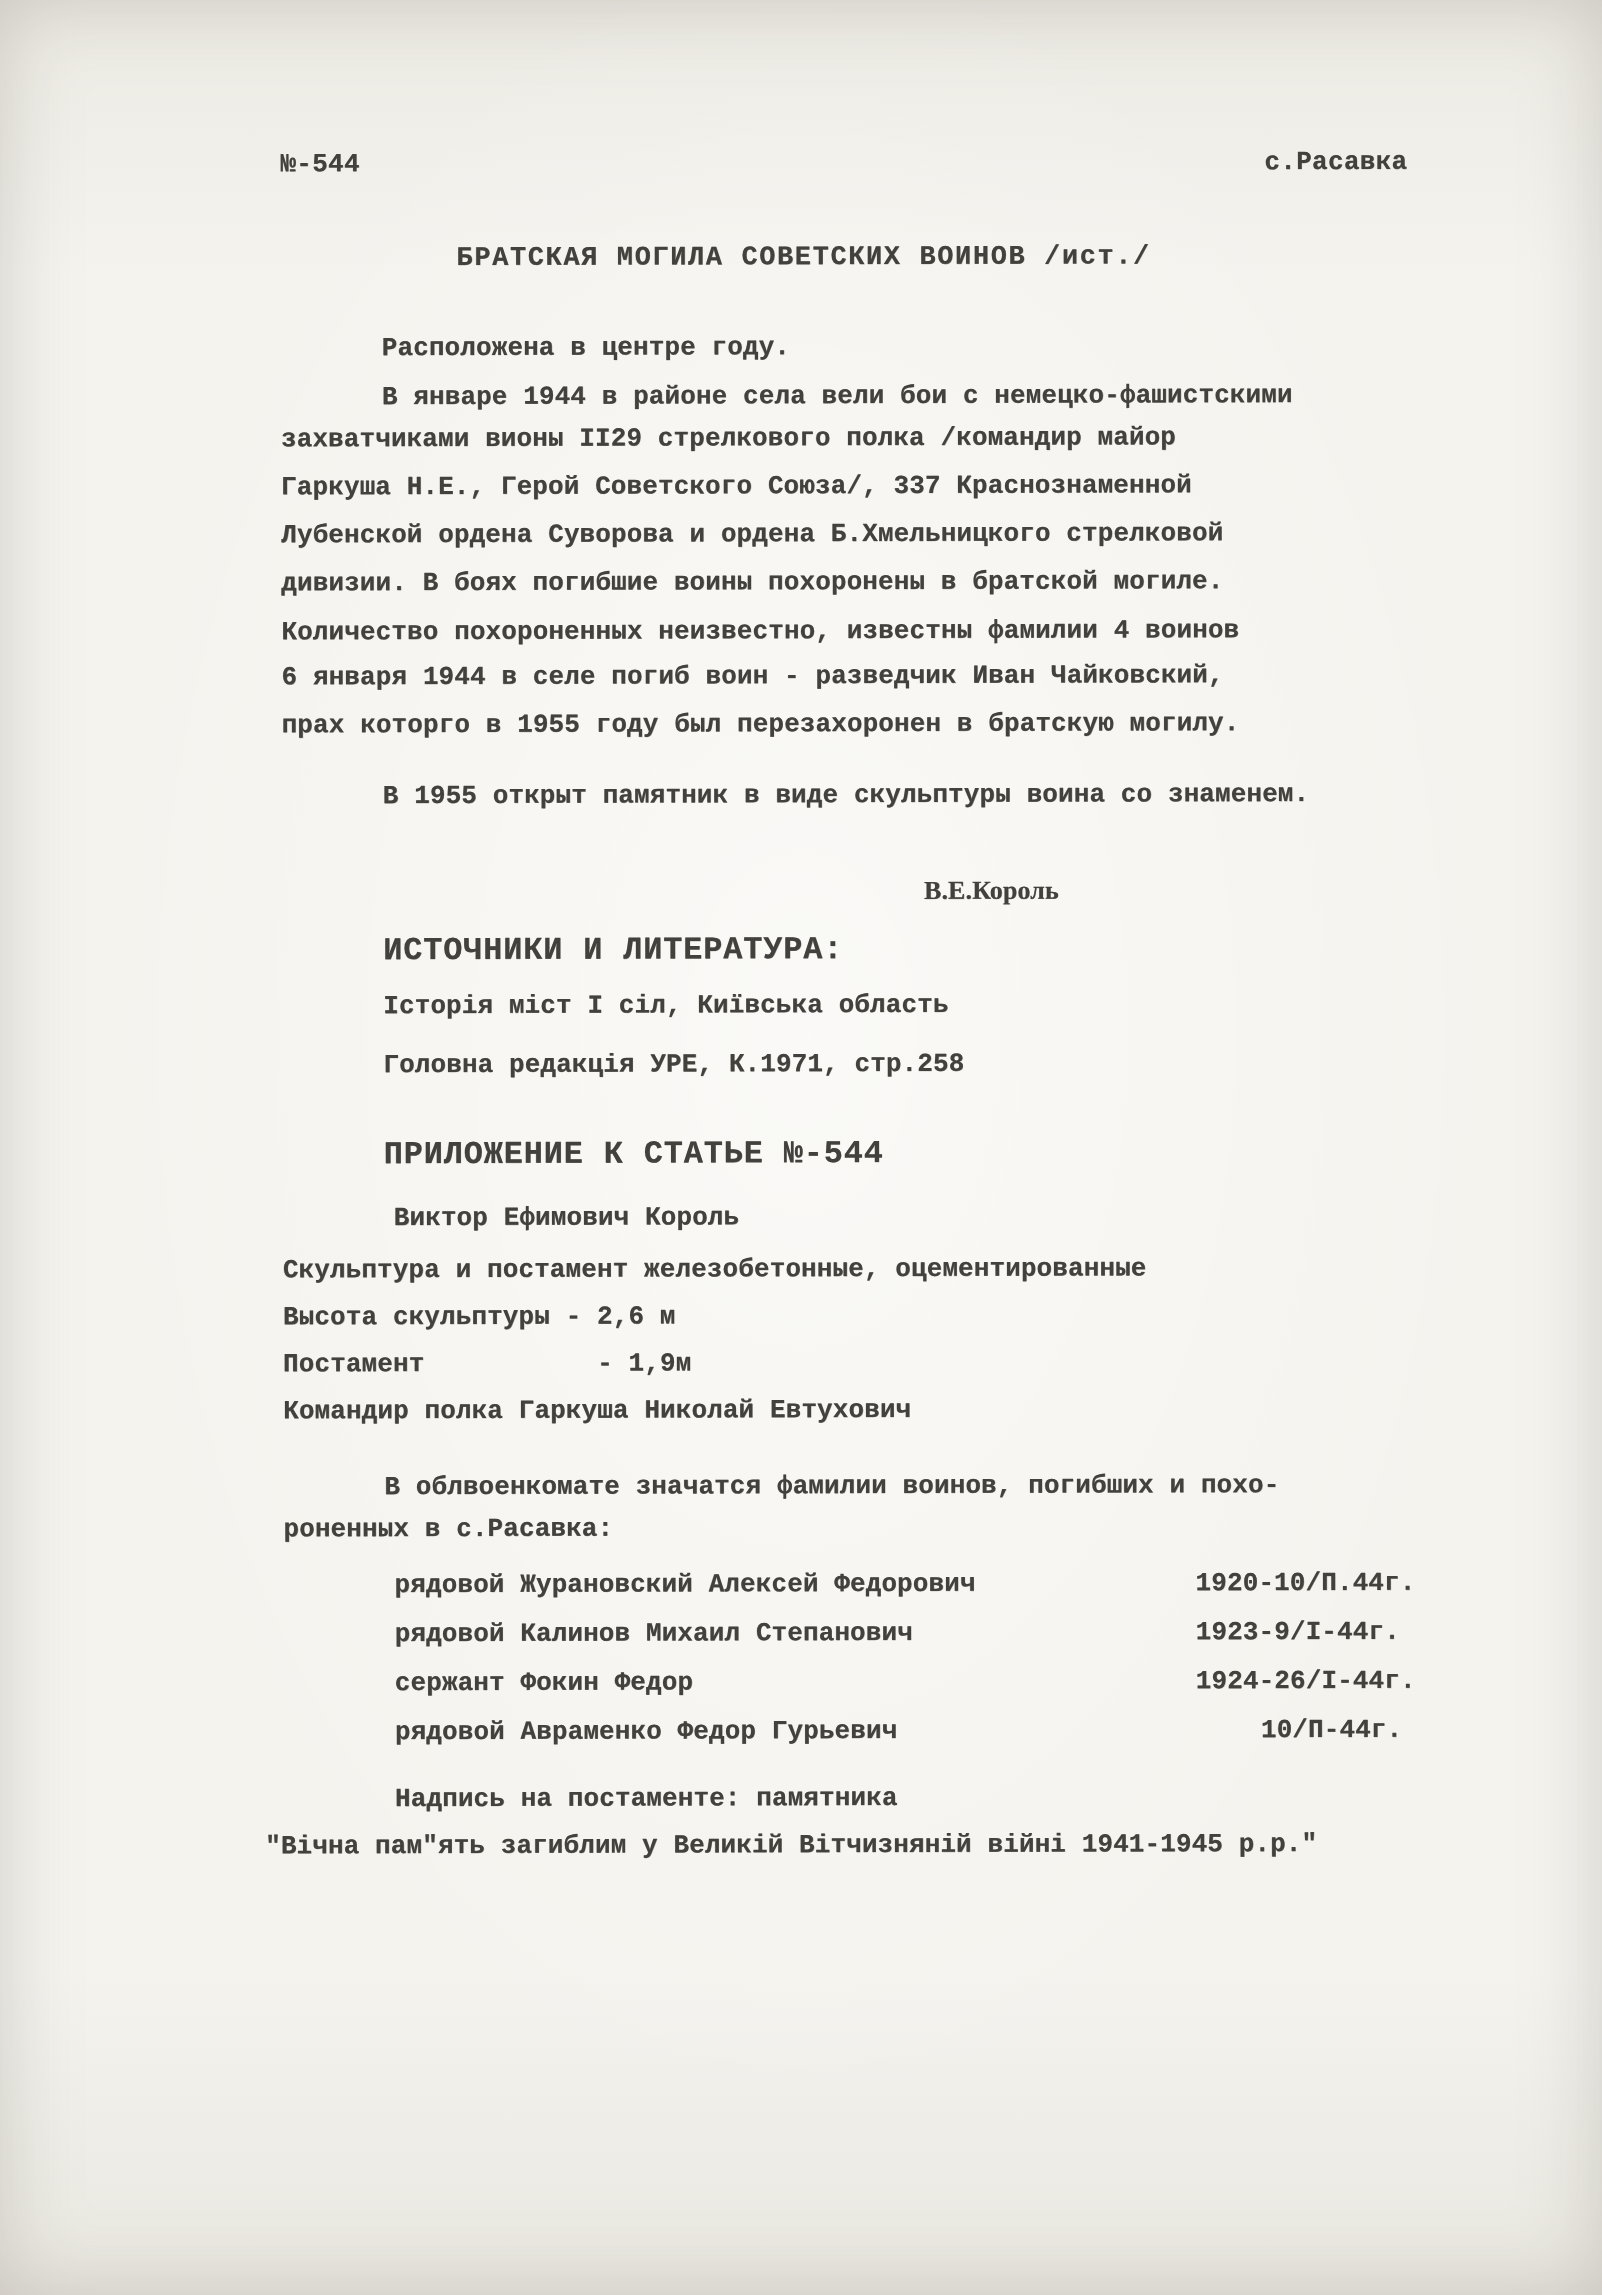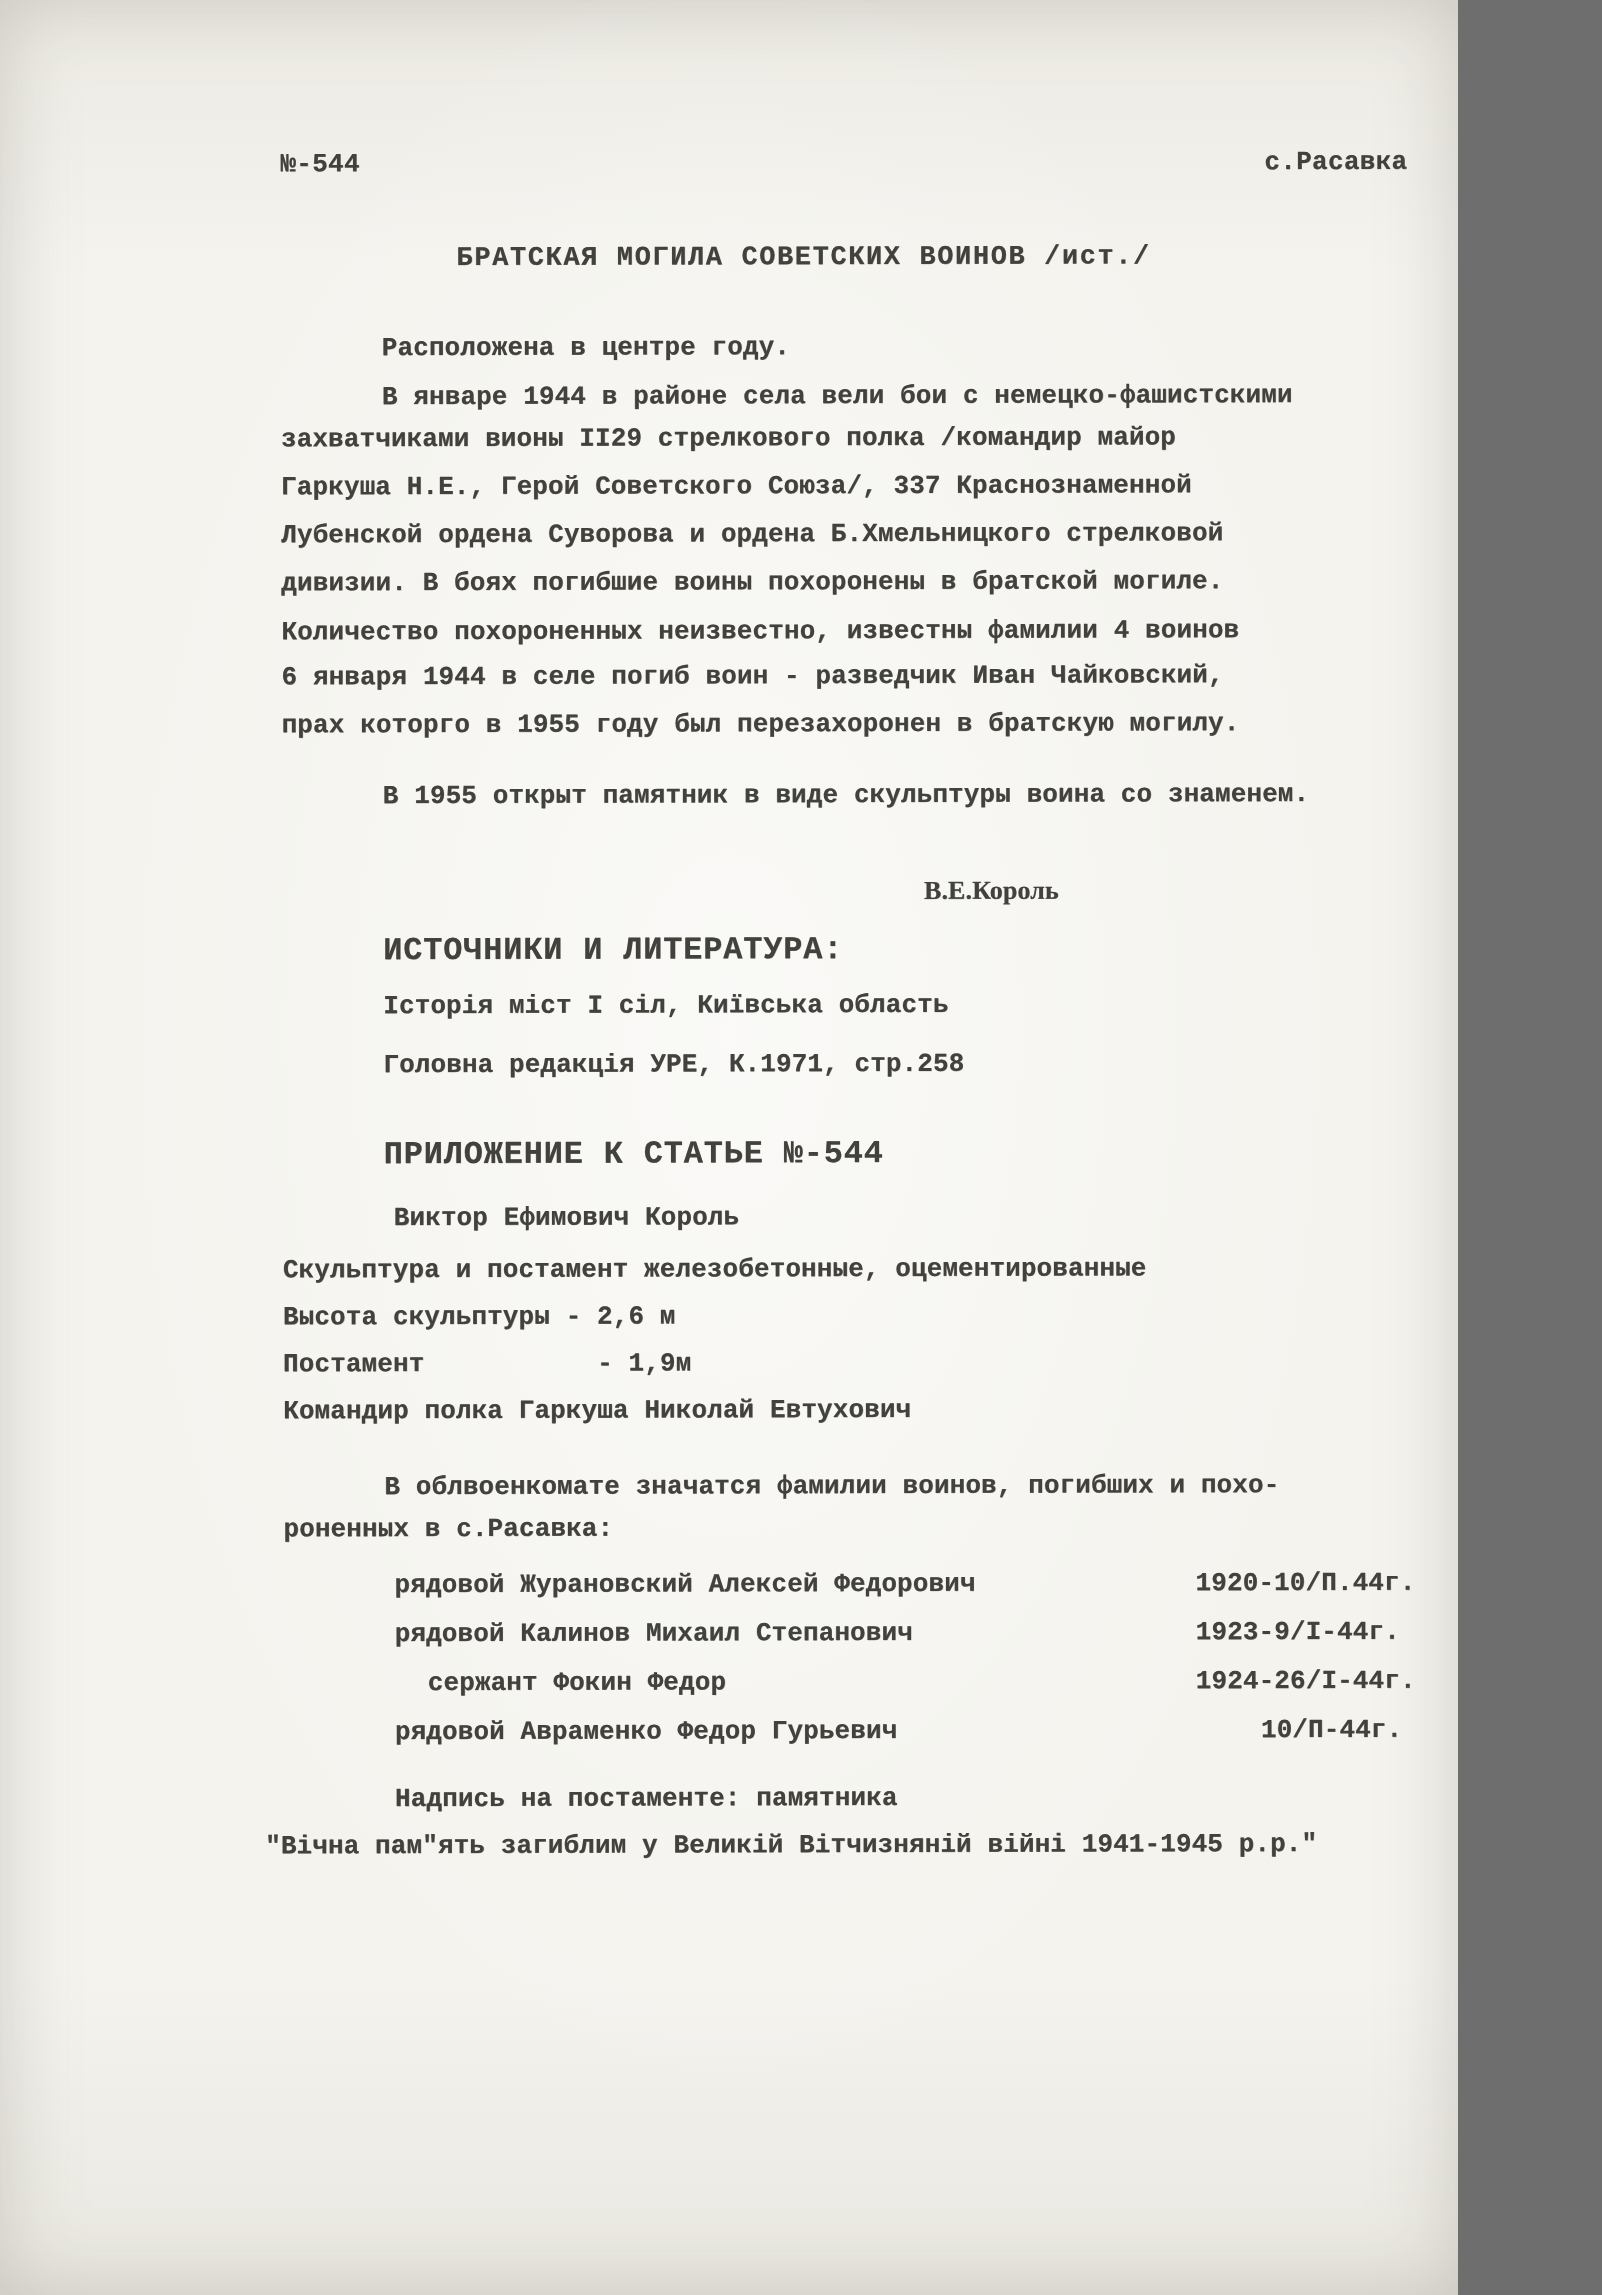--- a/index.html
+++ b/index.html
@@ -2,21 +2,21 @@
 <html style="font-size:10.4px"><head>
 <meta charset="utf-8">
 <style>
   html, body {
     margin: 0;
     padding: 0;
     background: #6e6e6e;
   }
   .page {
     position: relative;
-    width: 1458px;
+    width: 1602px;
     height: 2295px;
     background: #f2f1ec;
     overflow: hidden;
     font-family: "Liberation Mono", "DejaVu Sans Mono", monospace;
     color: #2b2b2b;
   }
   
   .paper-grain {
     position: absolute;
     inset: 0;
@@ -99,21 +99,21 @@
 
     <div class="tw f-body" style="left:381px; top:1473px;">В облвоенкомате значатся фамилии воинов, погибших и похо-</div>
     <div class="tw f-body" style="left:280px; top:1515px;">роненных в с.Расавка:</div>
 
     <div class="tw f-body" style="left:391px; top:1571px;">рядовой Журановский Алексей Федорович</div>
     <div class="tw f-body" style="left:1192px; top:1571px;">1920-10/П.44г.</div>
 
     <div class="tw f-body" style="left:391px; top:1620px;">рядовой Калинов Михаил Степанович</div>
     <div class="tw f-body" style="left:1192px; top:1620px;">1923-9/I-44г.</div>
 
-    <div class="tw f-body" style="left:391px; top:1669px;margin-left:33px;">сержант Фокин Федор</div>
+    <div class="tw f-body" style="left:391px; top:1669px;">сержант Фокин Федор</div>
     <div class="tw f-body" style="left:1192px; top:1669px;">1924-26/I-44г.</div>
 
     <div class="tw f-body" style="left:391px; top:1718px;">рядовой Авраменко Федор Гурьевич</div>
     <div class="tw f-body" style="left:1257px; top:1718px;">10/П-44г.</div>
 
     <div class="tw f-body" style="left:391px; top:1785px;">Надпись на постаменте: памятника</div>
     <div class="tw f-body" style="left:261px; top:1832px;">"Вічна пам"ять загиблим у Великій Вітчизняній війні 1941-1945 р.р."</div>
 
   </div>
 

